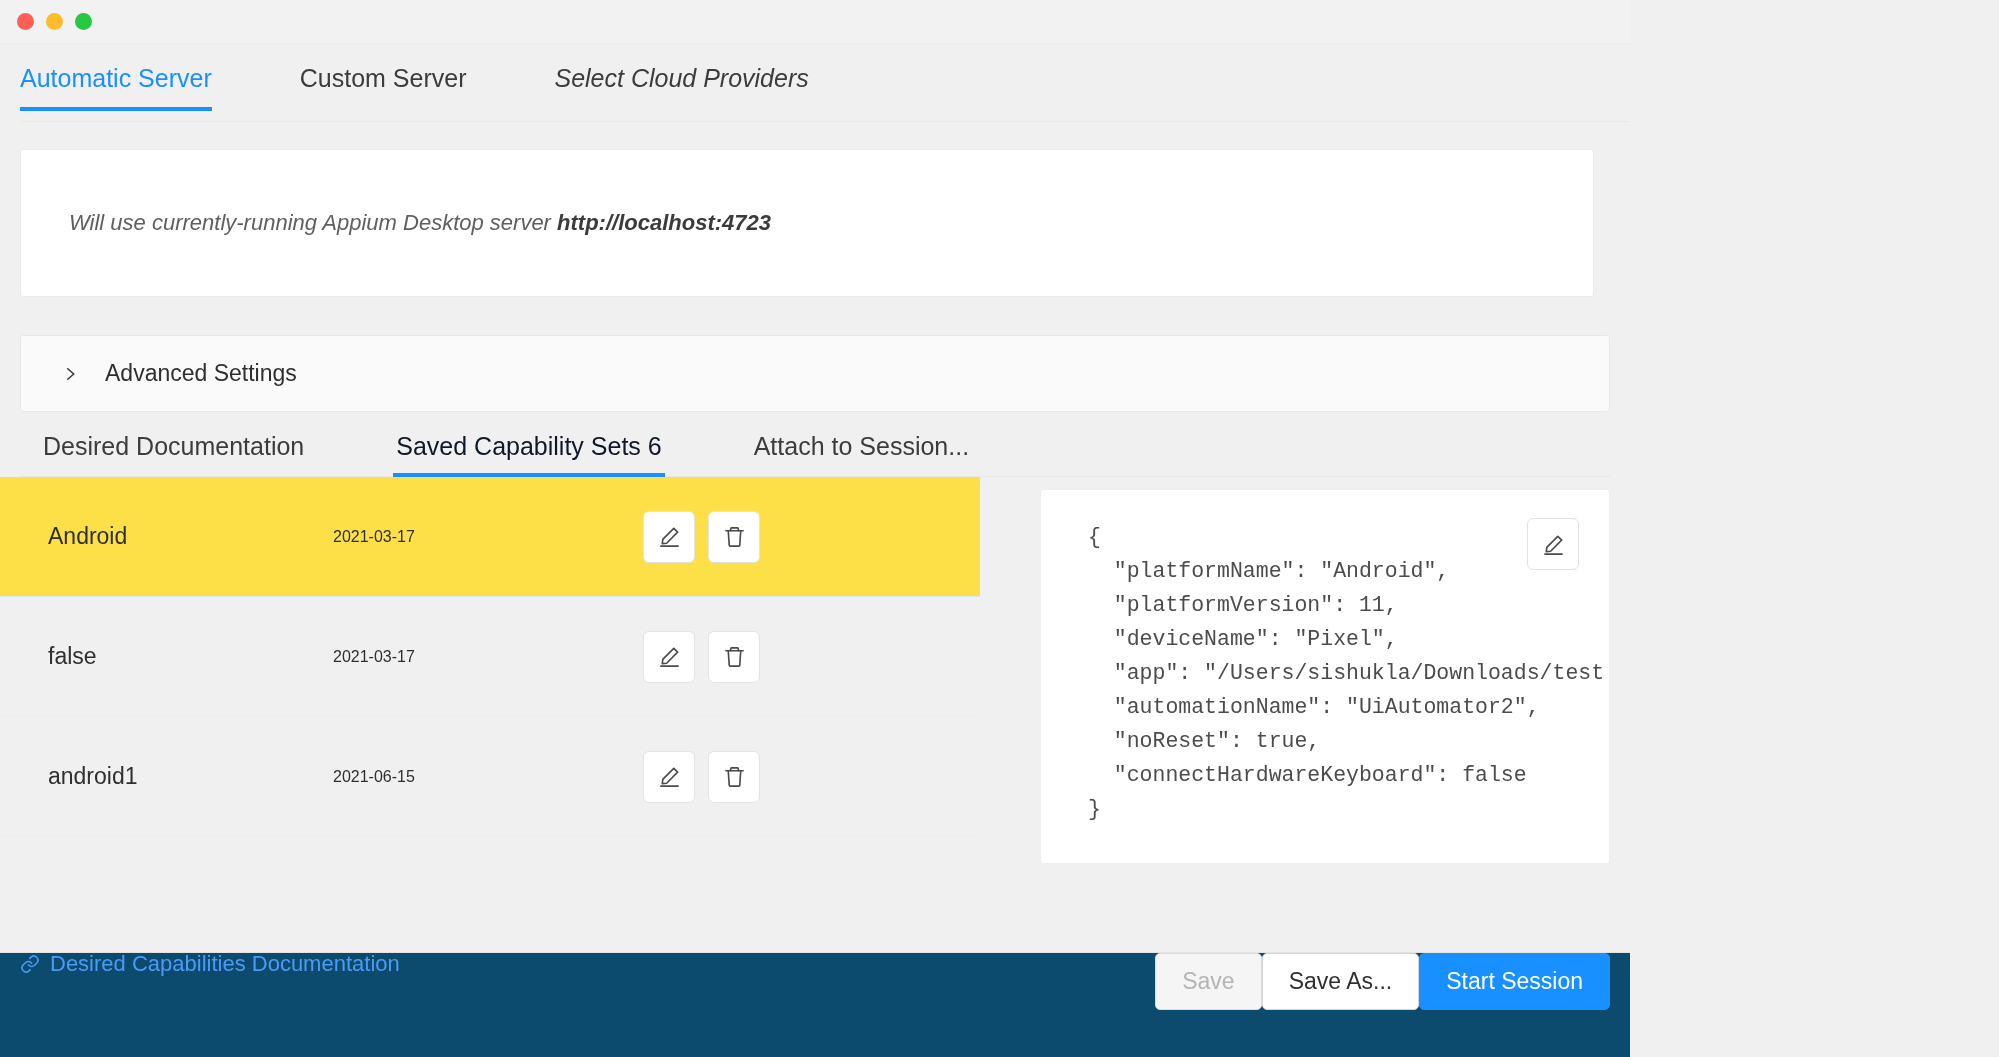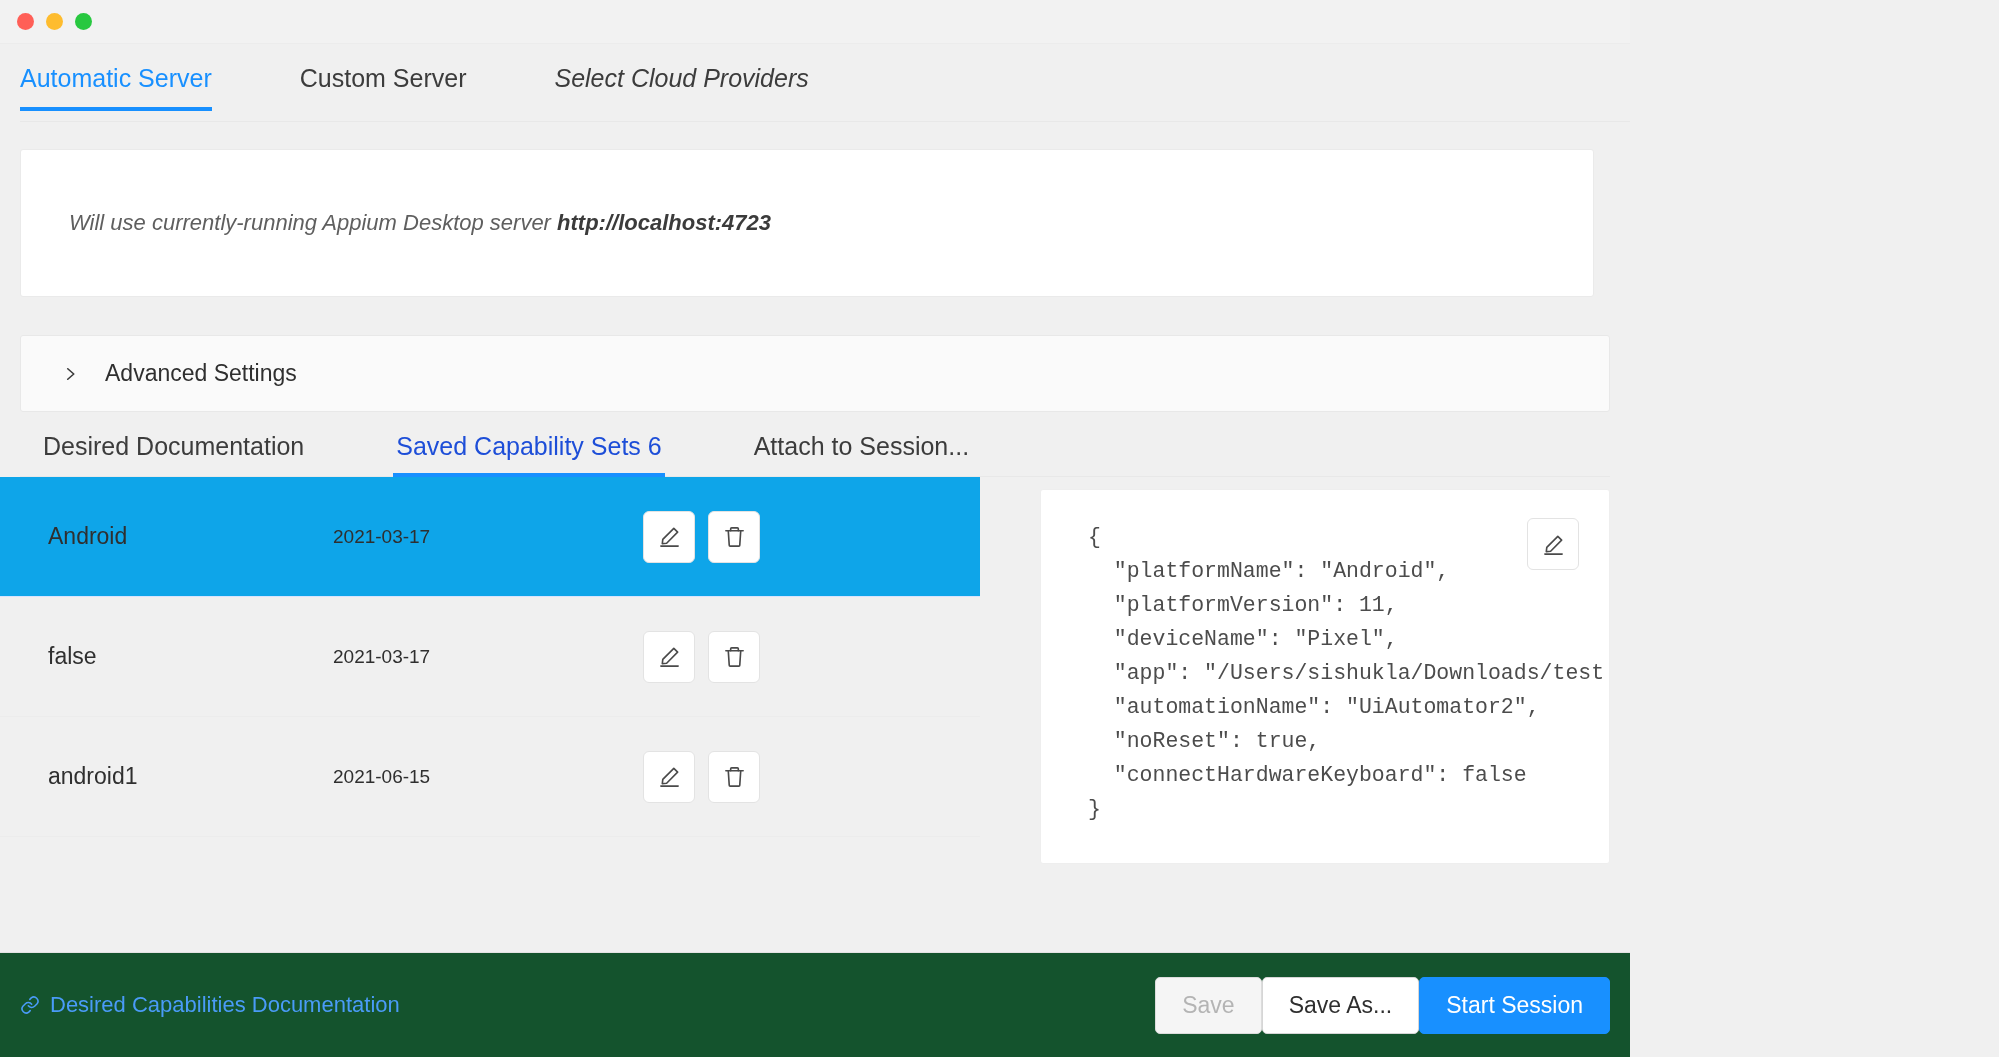--- a/index.html
+++ b/index.html
@@ -158,21 +158,21 @@
   .cap-tab {
     position: relative;
     font-size: 25px;
     color: #3c3c3c;
     cursor: pointer;
     padding-bottom: 18px;
     margin-right: 92px;
     white-space: nowrap;
     line-height: 1;
   }
-  .cap-tab.active { color: #1d4ed8; }
+  .cap-tab.active { color: #0f172a; }
   .cap-tab.active::after {
     content: "";
     position: absolute;
     left: -3px; right: -3px; bottom: 0;
     height: 4px;
     background: #1890ff;
     z-index: 2;
   }
 
   
@@ -192,34 +192,34 @@
   }
   .set-row {
     height: 120px;
     display: flex;
     align-items: center;
     padding-left: 48px;
     border-bottom: 1px solid #ececec;
     cursor: pointer;
   }
   .set-row.selected {
-    background: #0ea5e9;
+    background: #fde047;
     border-bottom-color: #d6e4ff;
   }
   .set-name {
     width: 285px;
     flex: 0 0 285px;
     font-size: 23px;
     color: #2f2f2f;
     line-height: 1;
   }
   .set-date {
     width: 310px;
     flex: 0 0 310px;
-    font-size: 19px;
+    font-size: 16px;
     color: #2f2f2f;
     line-height: 1;
   }
   .set-actions { display: flex; gap: 13px; }
   .icon-btn {
     width: 52px; height: 52px;
     background: #ffffff;
     border: 1px solid #e3e3e3;
     border-radius: 6px;
     display: flex;
@@ -265,24 +265,24 @@
     justify-content: center;
     cursor: pointer;
     color: #4a4a4a;
   }
   .json-edit-btn svg { width: 23px; height: 23px; display: block; }
 
   
   .footer {
     flex: 0 0 105px;
     height: 105px;
-    background: #14532d;
+    background: #0c4a6e;
     border-top: 1px solid #e3e3e3;
     display: flex;
-    align-items: center;
+    align-items: flex-start;
     justify-content: space-between;
     padding: 0 20px 0 20px;
   }
   .doc-link {
     display: flex;
     align-items: center;
     gap: 10px;
     color: #4a9bf7;
     font-size: 22px;
     cursor: pointer;

